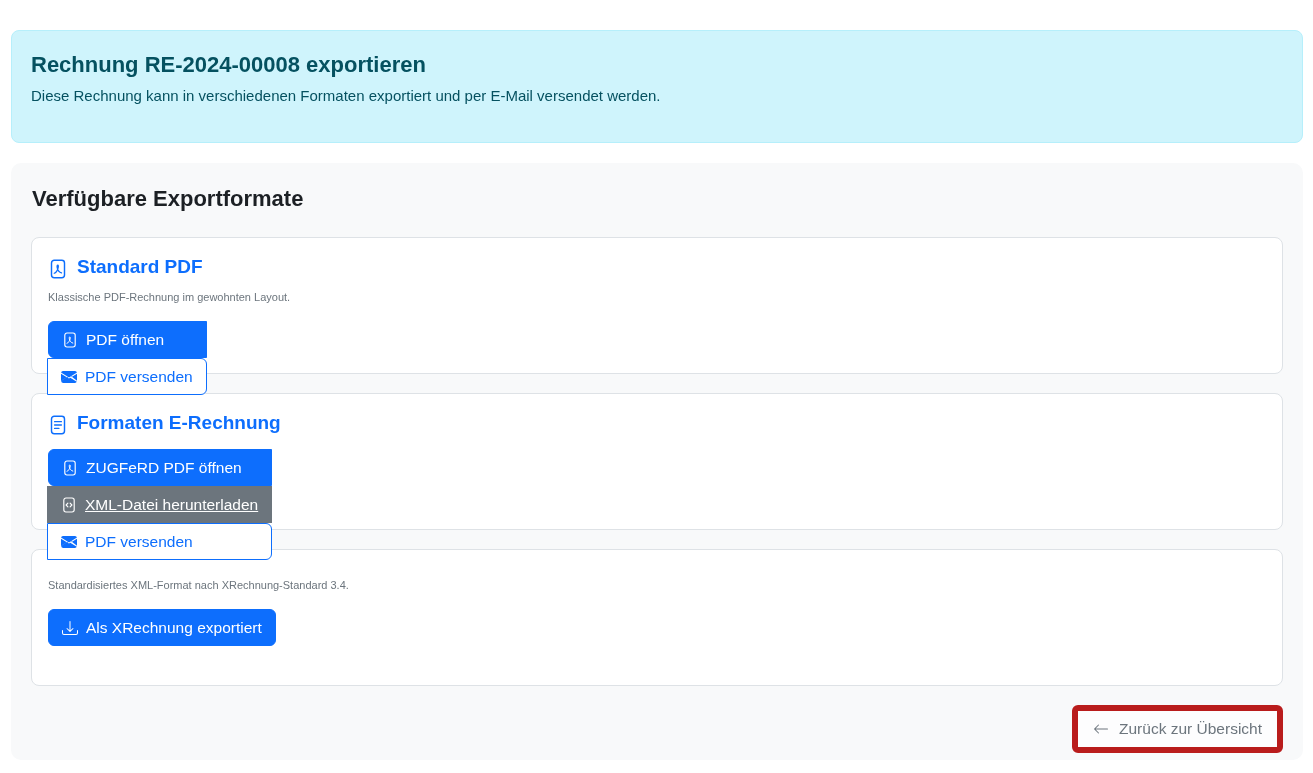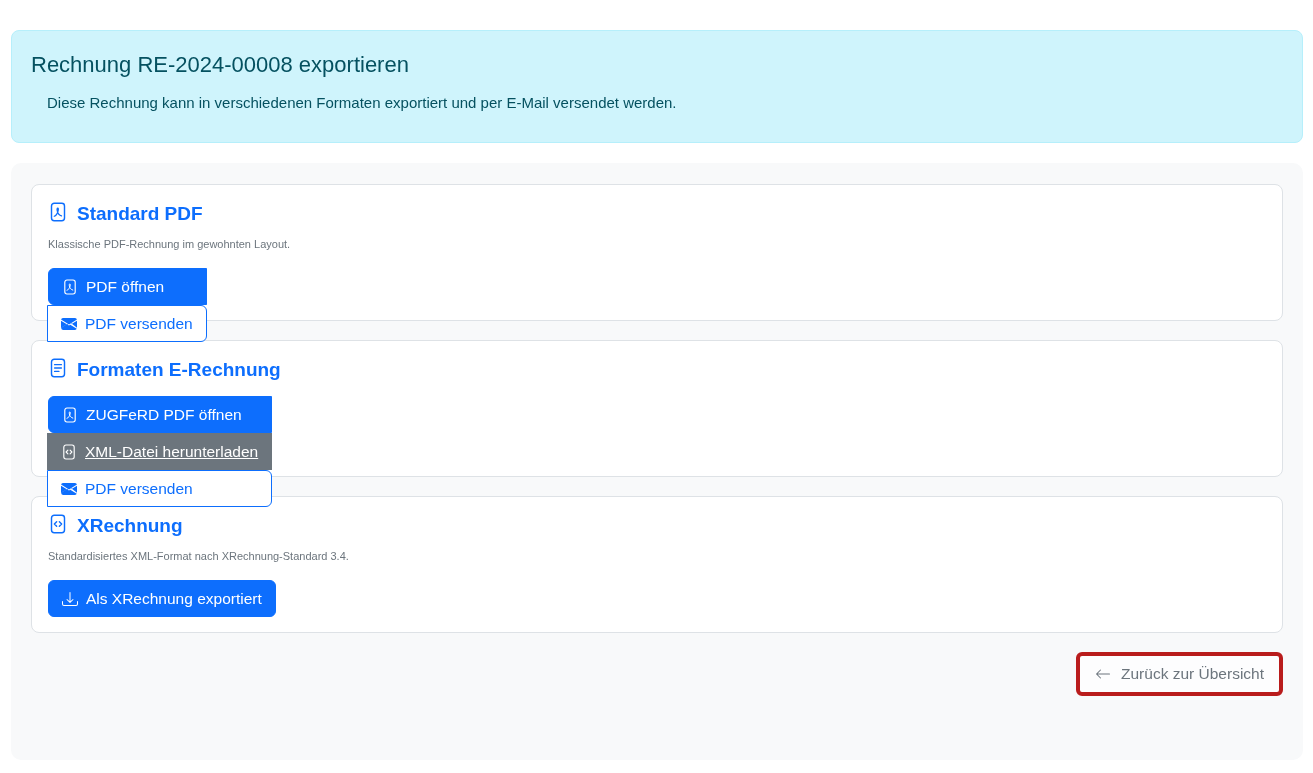--- a/index.html
+++ b/index.html
@@ -16,22 +16,22 @@
   .alert{
     margin-top:30px;
     height:113px;
     box-sizing:border-box;
     background:var(--alert-bg,#cff4fc);
     border:1px solid var(--alert-border,#b6effb);
     border-radius:8px;
     padding:21px 19px;
     color:var(--alert-text,#055160);
   }
-  .alert-title{font-size:22px;font-weight:400;margin:0 0 9px 0;}
-  .alert-desc{font-size:15px;margin:16px;}
+  .alert-title{font-size:22px;font-weight:700;margin:0 0 9px 0;}
+  .alert-desc{font-size:15px;margin:0;}
 
   
   .section{
     margin-top:20px;
     height:597px;
     box-sizing:border-box;
     background:var(--section-bg,#f8f9fa);
     border-radius:10px;
     padding:21px 20px;
   }
@@ -40,21 +40,21 @@
   
   .fmt-card{
     background:#ffffff;
     border:1px solid var(--card-border,#dee2e6);
     border-radius:8px;
     height:137px;
     box-sizing:border-box;
     padding:17px 16px;
     margin-bottom:19px;
   }
-  .fmt-title-row{display:flex;align-items:flex-start;gap:9px;color:var(--primary,#0d6efd);}
+  .fmt-title-row{display:flex;align-items:flex-end;gap:9px;color:var(--primary,#0d6efd);}
   .fmt-title-icon svg{width:20px;height:20px;display:block;}
   .fmt-title{font-size:19px;font-weight:600;line-height:24px;}
   .fmt-desc{font-size:11px;color:var(--secondary,#6c757d);margin-top:9px;line-height:19px;}
 
   
   .btn{
     display:inline-flex;align-items:center;gap:8px;
     font-family:inherit;font-size:15.5px;line-height:21px;
     padding:7px 13px;border:1px solid transparent;
     background:none;cursor:pointer;white-space:nowrap;
@@ -67,21 +67,21 @@
   .btn-group .btn:last-child{border-top-right-radius:6px;border-bottom-right-radius:6px;text-align:center;}
   .btn-primary{background:var(--primary,#0d6efd);border-color:var(--primary,#0d6efd);color:#fff;}
   .btn-secondary{background:var(--secondary,#6c757d);border-color:var(--secondary,#6c757d);color:#fff;position:relative;text-decoration:underline;}
   .btn-outline-primary{background:#fff;border-color:var(--primary,#0d6efd);color:var(--primary,#0d6efd);position:relative;z-index:1;}
 
   
   .footer{display:flex;justify-content:flex-end;margin-top:15px;}
   .btn-back{
     display:inline-flex;align-items:center;gap:10px;
     font-family:inherit;font-size:15.5px;line-height:20px;
-    padding:8px 15px;border:4px solid #b91c1c;border-radius:6px;
+    padding:8px 15px;border:6px solid #b91c1c;border-radius:6px;
     background:#fdfdfe;color:var(--secondary,#6c757d);cursor:pointer;
   }
   .btn-back svg{width:16px;height:16px;display:block;}
   .sr-defs{position:absolute;width:0;height:0;overflow:hidden;}
 </style>
 </head>
 <body>
 
 <svg class="sr-defs" xmlns="http://www.w3.org/2000/svg" aria-hidden="true">
   <symbol id="i-file-pdf" viewBox="0 0 16 16">
@@ -109,20 +109,21 @@
 </svg>
 
 <div class="container">
 
   <div class="alert">
     <h2 class="alert-title">Rechnung RE-2024-00008 exportieren</h2>
     <p class="alert-desc">Diese Rechnung kann in verschiedenen Formaten exportiert und per E-Mail versendet werden.</p>
   </div>
 
   <div class="section">
+    <h3 class="section-heading">Verfügbare Exportformate</h3>
 
     <div id="format-list">
         <div class="fmt-card">
     <div class="fmt-title-row">
       <span class="fmt-title-icon">
               <svg viewBox="0 0 16 16">
                 <use href="#i-file-pdf"></use>
               </svg>
             </span>
       <span class="fmt-title">Standard PDF</span>
@@ -177,28 +178,20 @@
     <span class="btn-icon">
                 <svg viewBox="0 0 16 16">
                   <use href="#i-envelope"></use>
                 </svg>
               </span>
     <span class="btn-label">PDF versenden</span>
   </button>
           </div>
   </div>
         <div class="fmt-card">
-    <div class="fmt-title-row">
-      <span class="fmt-title-icon">
-              <svg viewBox="0 0 16 16">
-                <use href="#i-file-code"></use>
-              </svg>
-            </span>
-      <span class="fmt-title">XRechnung</span>
-    </div>
     <div class="fmt-desc">Standardisiertes XML-Format nach XRechnung-Standard 3.4.</div>
     <div class="btn-group">
             <button class="btn btn-primary">
     <span class="btn-icon">
                 <svg viewBox="0 0 16 16">
                   <use href="#i-download"></use>
                 </svg>
               </span>
     <span class="btn-label">Als XRechnung exportiert</span>
   </button>

